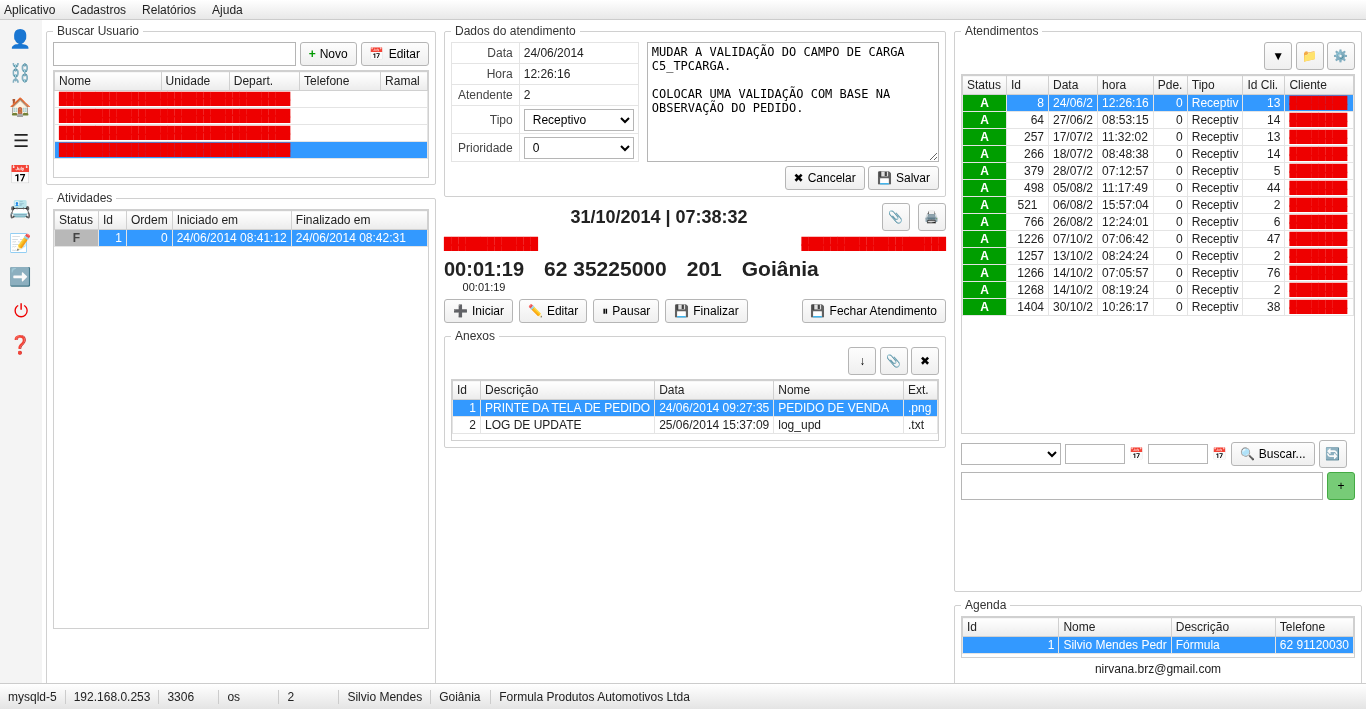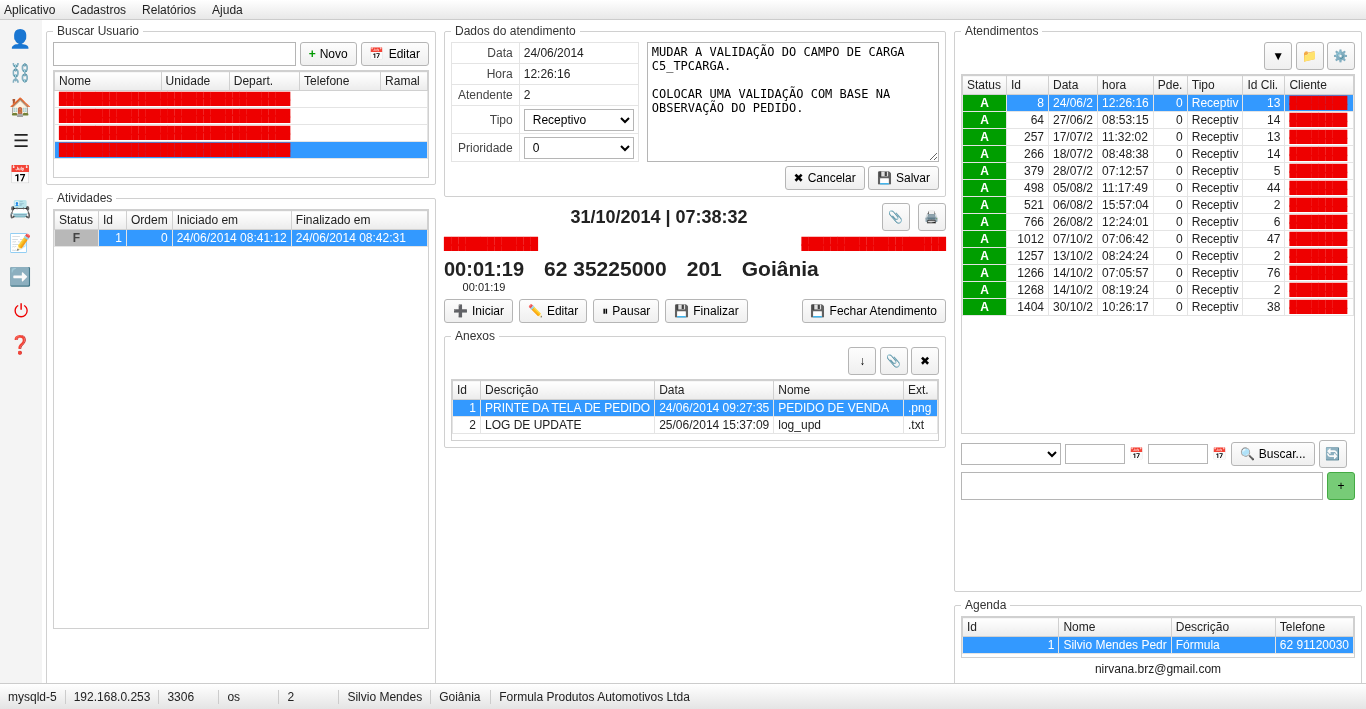--- a/index.html
+++ b/index.html
@@ -312,41 +312,41 @@
                   <td style="text-align:right">498</td>
                   <td>05/08/2</td>
                   <td>11:17:49</td>
                   <td style="text-align:right">0</td>
                   <td>Receptiv</td>
                   <td style="text-align:right">44</td>
                   <td class="red-sq">████████</td>
                 </tr>
                 <tr>
                   <td class="status-a">A</td>
-                  <td style="text-align:right">521</td>
+                  <td style="text-align:center">521</td>
                   <td>06/08/2</td>
                   <td>15:57:04</td>
                   <td style="text-align:right">0</td>
                   <td>Receptiv</td>
                   <td style="text-align:right">2</td>
                   <td class="red-sq">████████</td>
                 </tr>
                 <tr>
                   <td class="status-a">A</td>
                   <td style="text-align:right">766</td>
                   <td>26/08/2</td>
                   <td>12:24:01</td>
                   <td style="text-align:right">0</td>
                   <td>Receptiv</td>
                   <td style="text-align:right">6</td>
                   <td class="red-sq">████████</td>
                 </tr>
                 <tr>
                   <td class="status-a">A</td>
-                  <td style="text-align:right">1012</td>
+                  <td style="text-align:right">1226</td>
                   <td>07/10/2</td>
                   <td>07:06:42</td>
                   <td style="text-align:right">0</td>
                   <td>Receptiv</td>
                   <td style="text-align:right">47</td>
                   <td class="red-sq">████████</td>
                 </tr>
                 <tr>
                   <td class="status-a">A</td>
                   <td style="text-align:right">1257</td>

